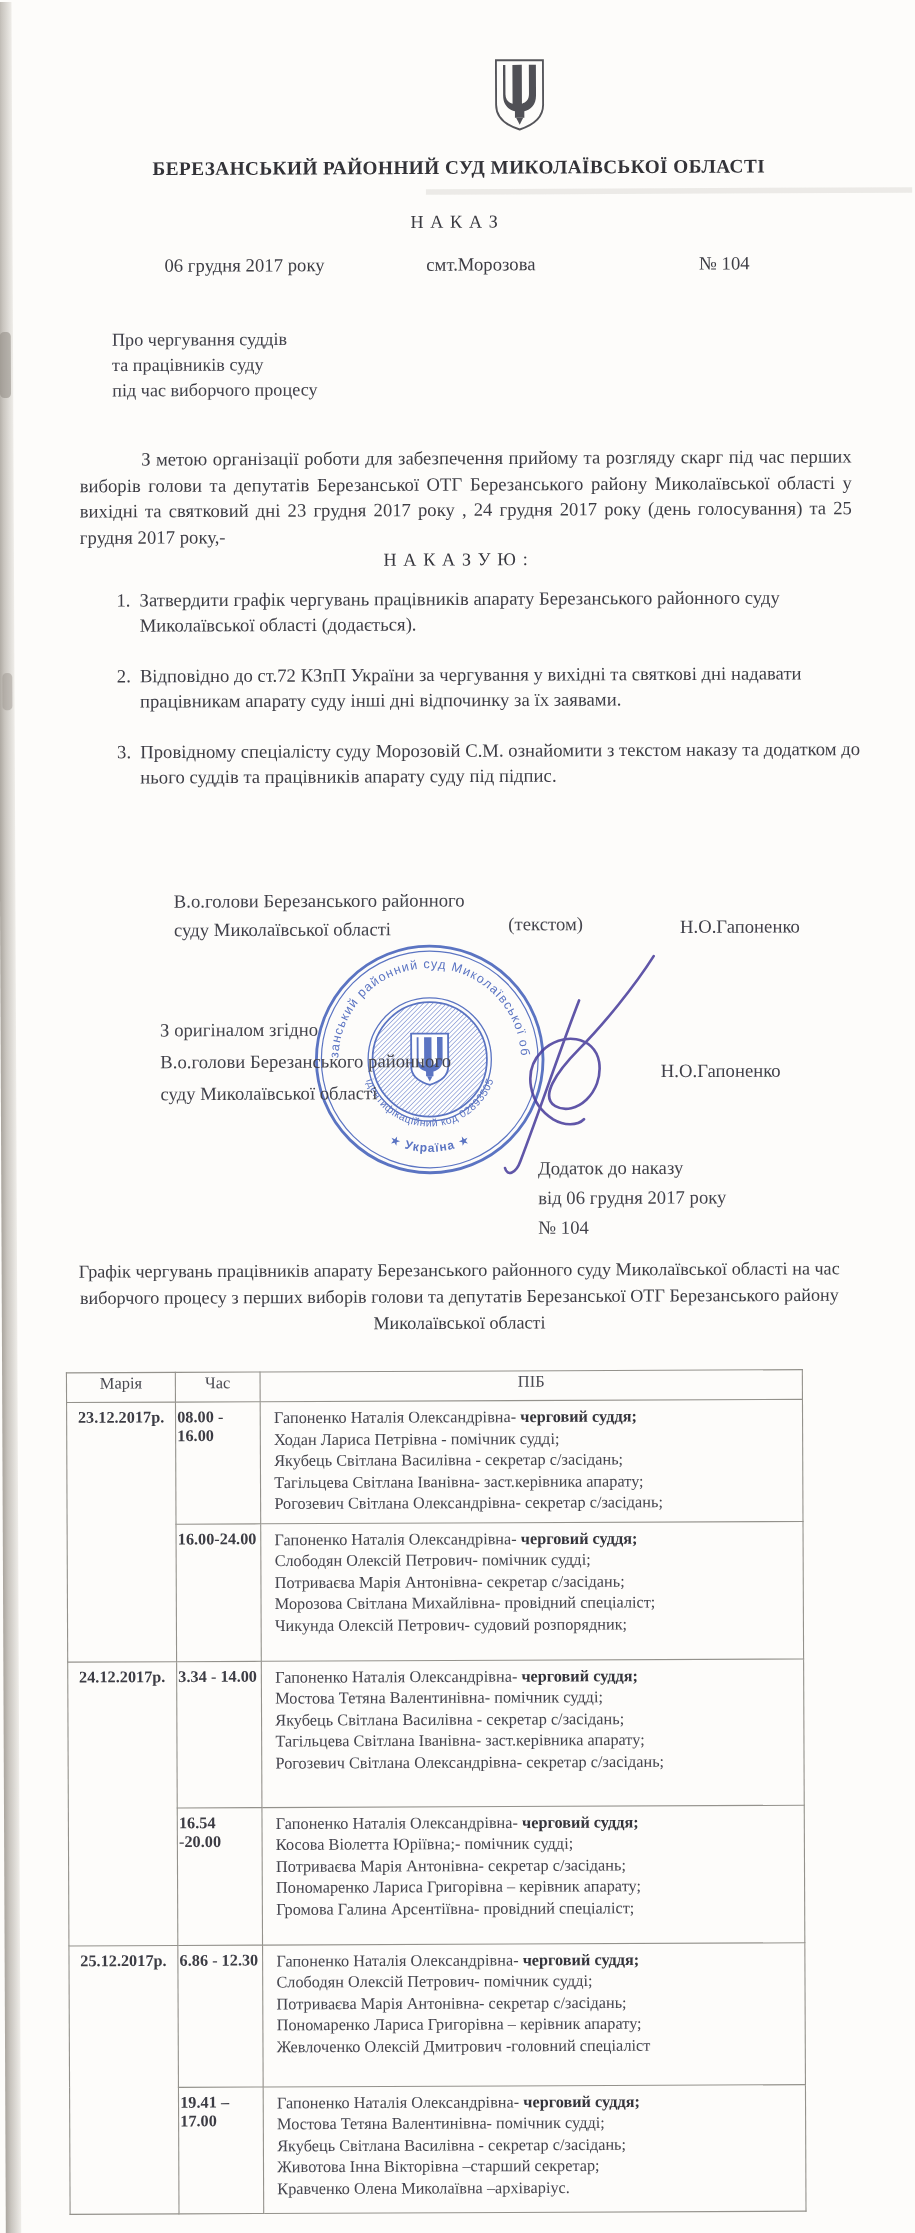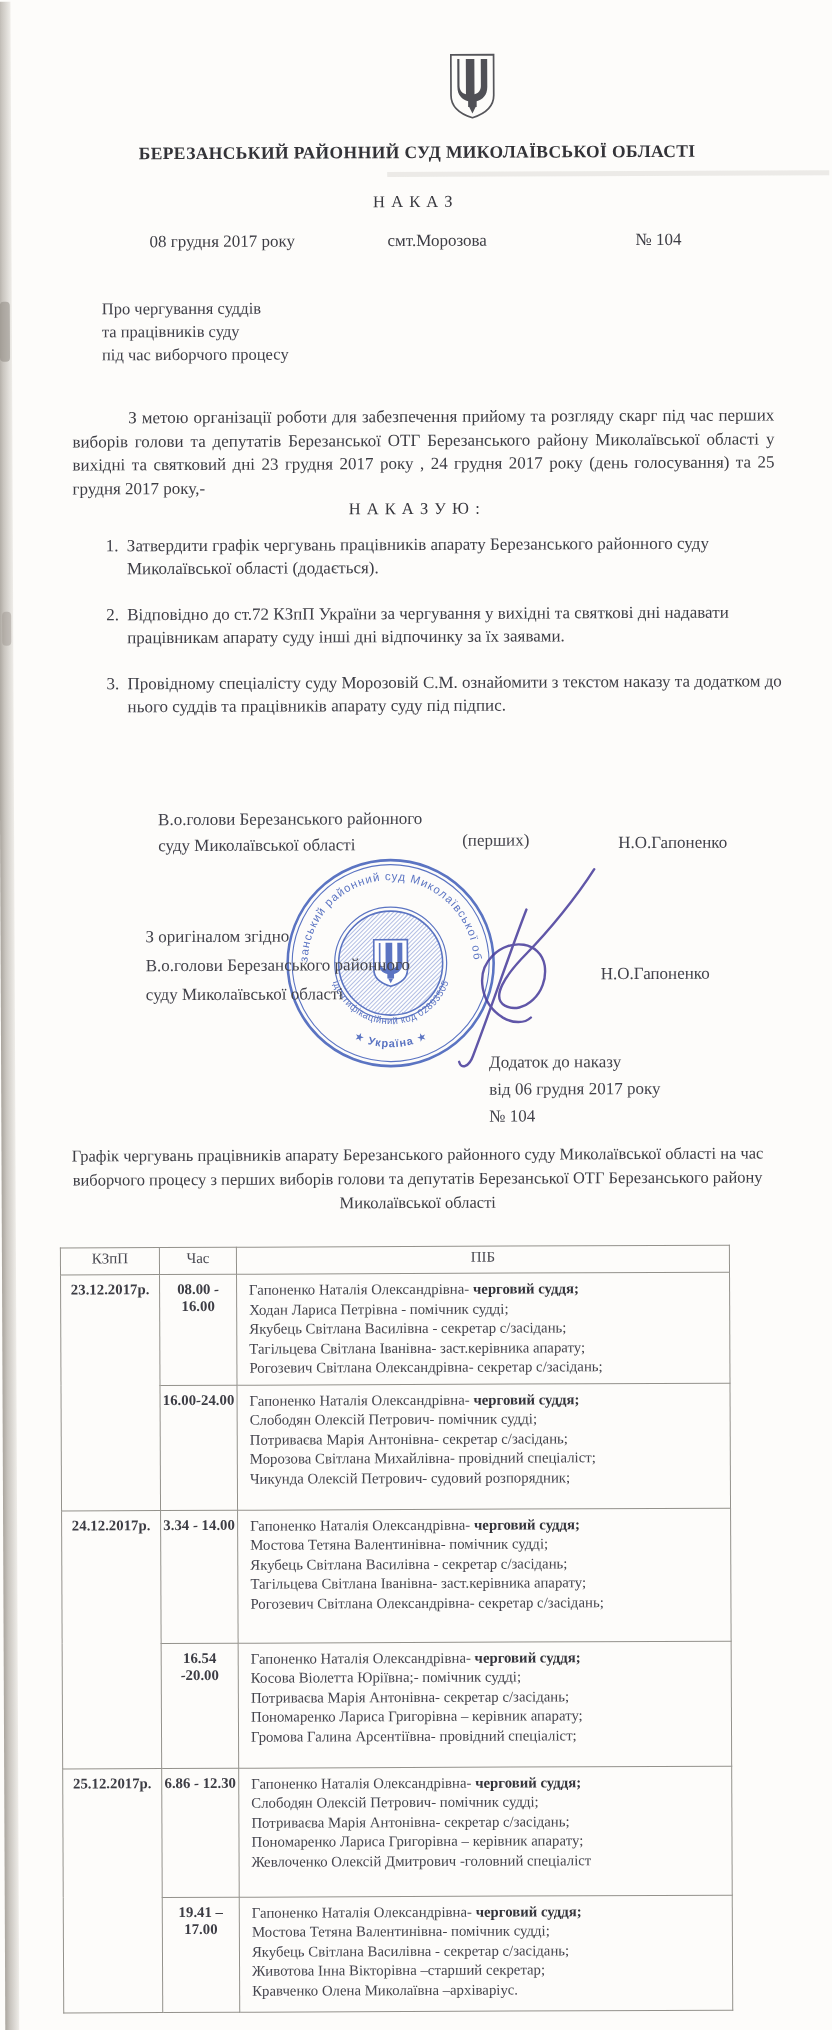--- a/index.html
+++ b/index.html
@@ -70,21 +70,21 @@
   table.schedule col.c2{width:77px;}
   table.schedule col.c3{width:493px;}
   table.schedule th,table.schedule td{
     border:1px solid #94928c;vertical-align:top;
   }
   table.schedule th{
     font-weight:normal;font-size:15px;text-align:center;
     height:22px;padding:2px 0;color:#4a4a52;
   }
   td.c-date{font-weight:bold;text-align:center;padding-top:6px;font-size:14.8px;color:#3c3c44;}
-  td.c-time{font-weight:bold;text-align:center;padding-top:6px;font-size:14.8px;color:#3c3c44;}
+  td.c-time{font-weight:bold;text-align:left;padding-top:6px;font-size:14.8px;color:#3c3c44;}
   td.c-people{padding:6px 8px 6px 12px;line-height:19.5px;}
   td.c-people div{white-space:normal;}
   td.c-people b{color:#35353c;margin-top:18px;}
 </style>
 </head>
 <body>
 
 <div id="sheet">
 
   <div class="scan-edge-left"></div>
@@ -95,21 +95,21 @@
   <svg class="abs emblem" viewBox="0 0 44 64">
     <path d="M2,2 h40 v38 c0,11 -9,17.5 -20,21 c-11,-3.5 -20,-10 -20,-21 z" fill="none" stroke="#55555a" stroke-width="1.6"></path>
     <path d="M8,6 v26 c0,8 4.5,12 10,13.5 v5.5 h8 v-5.5 c5.5,-1.5 10,-5.5 10,-13.5 v-26 h-6 v25 c0,4.5 -2.5,7 -6,8 v-33 h-8 v33 c-3.5,-1 -6,-3.5 -6,-8 v-25 z" fill="#505056"></path>
     <path d="M19,51 l3,6 l3,-6 z" fill="#505056"></path>
   </svg>
 
   <div class="abs court-title">БЕРЕЗАНСЬКИЙ РАЙОННИЙ СУД  МИКОЛАЇВСЬКОЇ ОБЛАСТІ</div>
   <div class="abs doc-type">Н А К А З</div>
 
   <div class="abs date-row">
-    <span class="d">08 грудня 2017 року</span>
+    <span class="d">06 грудня 2017 року</span>
     <span class="p">смт.Морозова</span>
     <span class="n">№ 104</span>
   </div>
 
   <div class="abs subject">
     <div>Про чергування  суддів</div>
     <div>та працівників суду</div>
     <div>під час виборчого процесу</div>
   </div>
 
@@ -119,21 +119,21 @@
   <ol class="abs orders">
     <li>Затвердити графік чергувань працівників апарату Березанського районного суду Миколаївської області (додається).</li>
     <li>Відповідно до ст.72 КЗпП України за чергування у вихідні та святкові дні надавати працівникам апарату суду інші дні відпочинку за їх заявами.</li>
     <li>Провідному спеціалісту суду Морозовій С.М. ознайомити з текстом наказу та додатком до нього суддів та працівників апарату суду під підпис.</li>
   </ol>
 
   <div class="abs sig1-title">
     <div>В.о.голови Березанського районного</div>
     <div>суду Миколаївської області</div>
   </div>
-  <div class="abs sig1-note">(перших)</div>
+  <div class="abs sig1-note">(текстом)</div>
   <div class="abs sig1-name">Н.О.Гапоненко</div>
 
   <svg class="abs stamp" viewBox="0 0 214 214" opacity="0.9">
     <defs>
       <pattern id="hatch" width="3" height="3" patternUnits="userSpaceOnUse" patternTransform="rotate(45)">
         <rect width="3" height="3" fill="#ffffff"></rect>
         <line x1="0" y1="0" x2="0" y2="3" stroke="#7c90d2" stroke-width="1.3"></line>
       </pattern>
       <path id="arcTop" d="M 24,107 A 83,83 0 1 1 190,107" fill="none"></path>
       <path id="arcBottomOuter" d="M 23,107 A 84,84 0 1 0 191,107" fill="none"></path>
@@ -182,21 +182,21 @@
   <div class="abs schedule-title">Графік чергувань працівників апарату Березанського районного суду Миколаївської області на час виборчого процесу з перших виборів голови та депутатів  Березанської ОТГ Березанського району Миколаївської області</div>
 
   <table class="schedule">
     <colgroup>
         <col class="c1">
         <col class="c2">
         <col class="c3">
       </colgroup>
     <thead>
       <tr>
-        <th>КЗпП</th>
+        <th>Марія</th>
         <th>Час</th>
         <th>ПІБ</th>
       </tr>
     </thead>
     <tbody>
         <tr>
           <td rowspan="2" class="c-date">23.12.2017р.</td>
           <td class="c-time">08.00 - 16.00</td>
           <td class="c-people" style="height: 88px;">
             <div>Гапоненко Наталія Олександрівна- <b>черговий суддя;</b></div>

